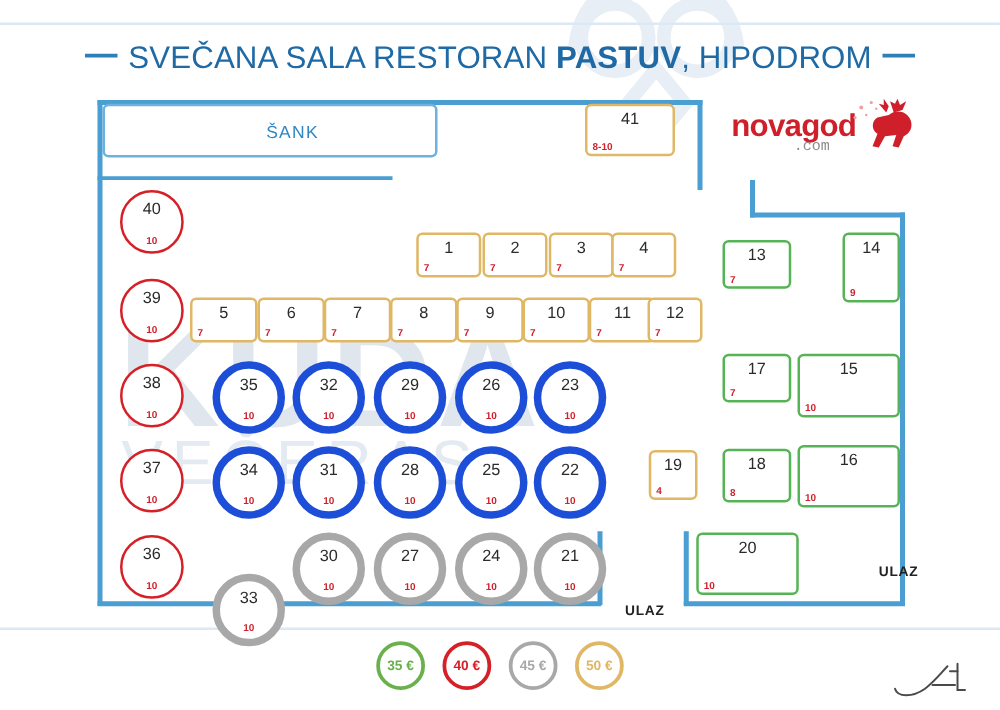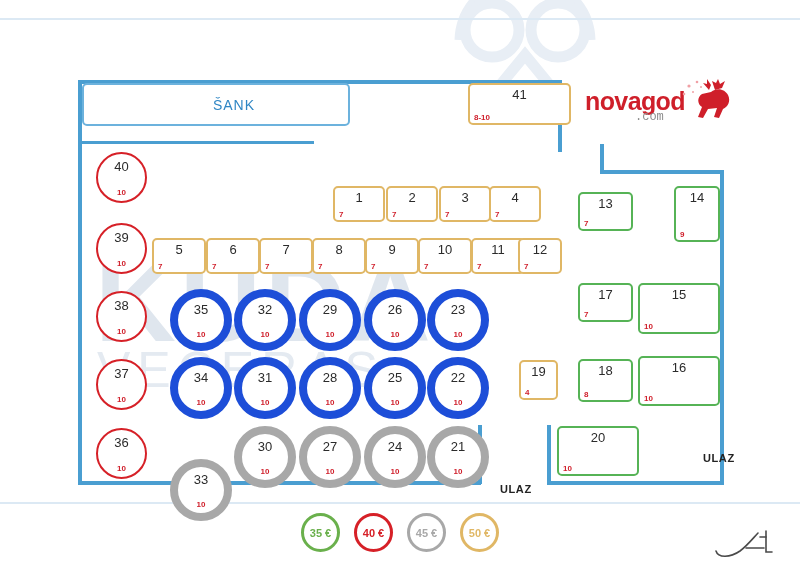--- a/index.html
+++ b/index.html
@@ -140,21 +140,21 @@
     color: #d0202c;
     font-family: "Liberation Sans", sans-serif;
   }
 
   .rect { border: 2px solid #e0b765; border-radius: 5px; }
   .rect.green { border-color: #56b356; }
   .rect .num { top: 2px; }
 
   .circ {
     border-radius: 50%;
-    border: 8px solid #1d4ed8;
+    border: 6px solid #1d4ed8;
   }
   .circ.red  { border-color: #d62027; border-width: 2px; }
   .circ.gray { border-color: #a8a8a8; }
   .circ .num { top: 5px; font-size: 13px; }
   .circ .cap {
     left: 0; right: 0; bottom: 4px;
     text-align: center;
     font-size: 8px;
   }
   .circ.red .cap, .circ.gray .cap { }
@@ -243,20 +243,23 @@
   <svg class="wm-owl" viewBox="0 0 190 250">
     <g fill="none" stroke="#e8eef5" stroke-width="11">
       <path d="M30 135 A62 62 0 0 1 95 75 A62 62 0 0 1 160 135"></path>
       <circle cx="62" cy="125" r="27"></circle>
       <circle cx="128" cy="125" r="27"></circle>
       <path d="M95 150 L72 178 L95 206 L118 178 Z"></path>
       <path d="M35 70 L52 98 M155 70 L138 98"></path>
     </g>
   </svg>
 
+  <div class="title-wrap">
+    <span class="title-dash"></span><span class="title-text"><span>SVEČANA SALA RESTORAN </span><b>PASTUV</b><span>, HIPODROM</span></span><span class="title-dash"></span>
+  </div>
 
   <div class="wall" style="left:78px;top:80px;width:4px;height:404px;"></div>
 
   <div class="wall" style="left:78px;top:80px;width:484px;height:4px;"></div>
 
   <div class="wall" style="left:78px;top:141px;width:236px;height:3px;"></div>
 
   <div class="wall" style="left:558px;top:80px;width:4px;height:72px;"></div>
 
   <div class="wall" style="left:600px;top:144px;width:4px;height:30px;"></div>
@@ -286,21 +289,21 @@
         <circle cx="8" cy="8" r="1.6"></circle>
           <circle cx="16" cy="4" r="1.3"></circle>
         <circle cx="3" cy="16" r="1.3"></circle>
           <circle cx="12" cy="14" r="1"></circle>
         <circle cx="20" cy="9" r="1"></circle>
       </g>
     </svg>
   </div>
 
   <div id="tables-layer">
-      <div class="tbl rect" style="left: 468px; top: 83px; width: 68px; height: 38px; padding-left: 31px;">
+      <div class="tbl rect" style="left: 468px; top: 83px; width: 68px; height: 38px;">
         <span class="num">41</span>
         <span class="cap">8-10</span>
       </div>
       <div class="tbl rect" style="left: 333px; top: 186px; width: 48px; height: 32px;">
         <span class="num">1</span>
         <span class="cap">7</span>
       </div>
       <div class="tbl rect" style="left: 386px; top: 186px; width: 48px; height: 32px;">
         <span class="num">2</span>
         <span class="cap">7</span>

